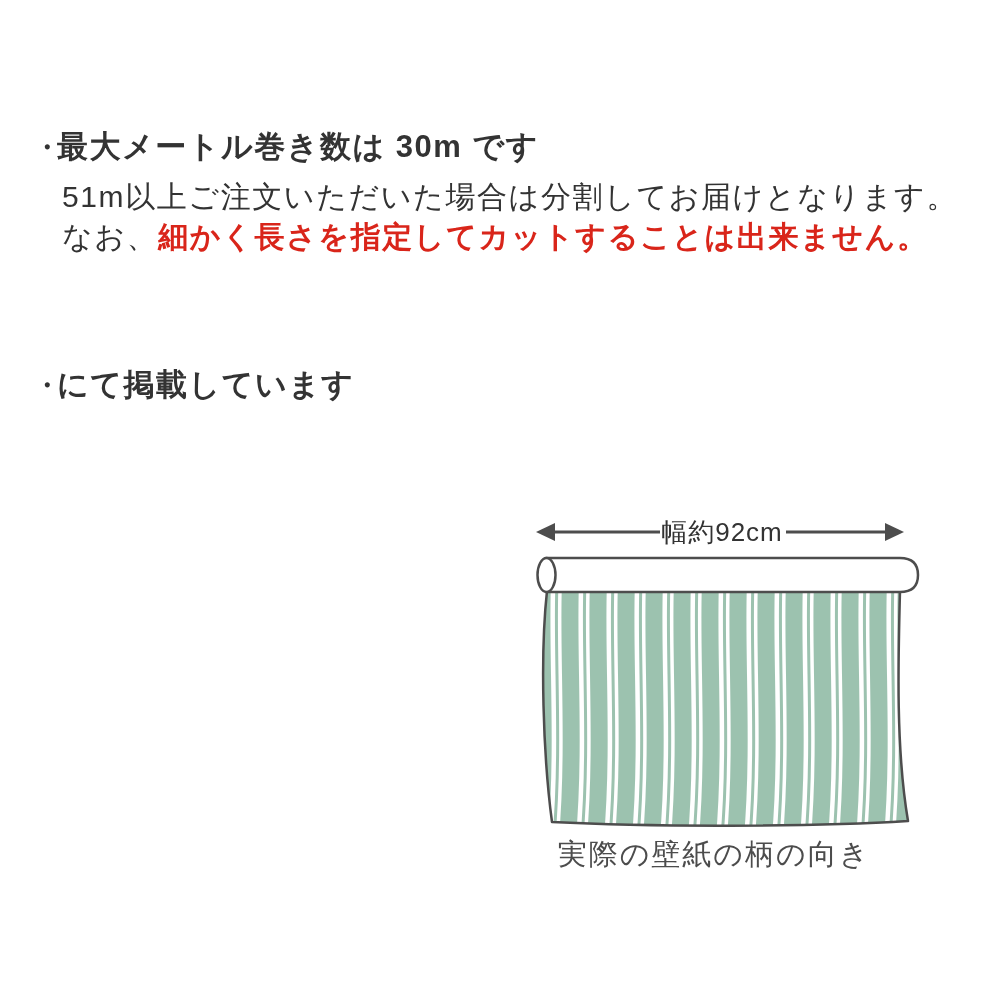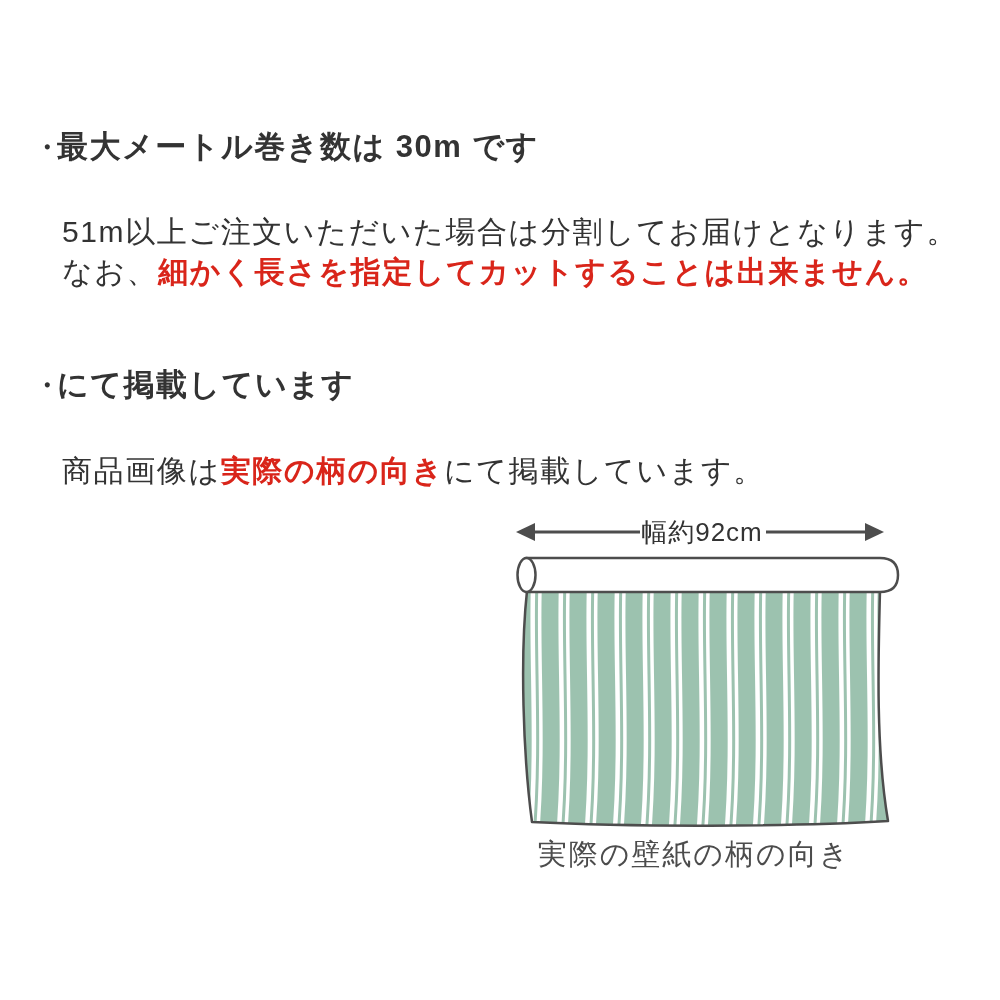--- a/index.html
+++ b/index.html
@@ -12,21 +12,21 @@
   .note-heading{
     display:flex;align-items:center;
     font-size:31px;font-weight:700;letter-spacing:1.5px;color:var(--text);
     white-space:nowrap;
   }
   .bullet{
     font-size:26px;width:23px;flex:0 0 23px;color:var(--text);
   }
   .body-line{
     font-size:30px;font-weight:500;letter-spacing:1.6px;color:var(--text);
-    white-space:nowrap;line-height:40px;margin-top:35px;
+    white-space:nowrap;line-height:40px;
   }
   .em-red{color:var(--red,#d9251a);font-weight:700;}
   figure{margin:0;}
   svg text{
     font-family:"Liberation Sans","DejaVu Sans",sans-serif;
   }
   .caption-text{
     font-size:29px;letter-spacing:2px;fill:var(--caption,#4c4c4c);
   }
   .width-label-text{
@@ -47,26 +47,23 @@
 
   <div class="abs body-line" style="left:62px;top:217px;text-align:center;">
     <span>なお、</span><span class="em-red">細かく長さを指定してカットすることは出来ません。</span>
   </div>
 
   <div class="abs note-heading" style="left:34px;top:364px;">
     <span class="bullet">・</span>
     <span>にて掲載しています</span>
   </div>
 
-  <div class="abs body-line" style="left:62px;top:416px;">
-    <span>商品画像は</span><span class="em-red">実際の柄の向き</span><span>にて掲載しています。</span>
-  </div>
 
 
-  <figure class="abs" style="left:490px;top:505px;width:420px;height:370px;">
+  <figure class="abs" style="left:510px;top:505px;width:420px;height:370px;">
     <svg width="420" height="370" viewBox="0 0 420 370">
       <defs>
         <pattern id="wstripes" patternUnits="userSpaceOnUse" x="25" y="85" width="28" height="250">
           <rect x="0" y="0" width="28" height="250" style="fill:var(--green)"></rect>
           <path d="M 18,0 C 16,70 23,160 15,250" fill="none" stroke="#ffffff" stroke-width="4.5"></path>
           <path d="M 25,0 C 23,70 30,160 22,250" fill="none" stroke="#ffffff" stroke-width="3.5"></path>
         </pattern>
       </defs>
 
       <g style="stroke:var(--outline);fill:var(--outline)">

